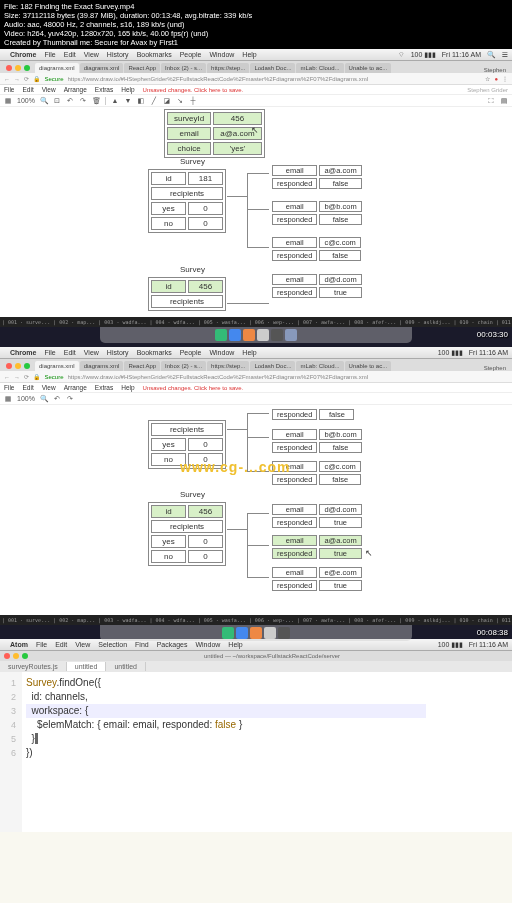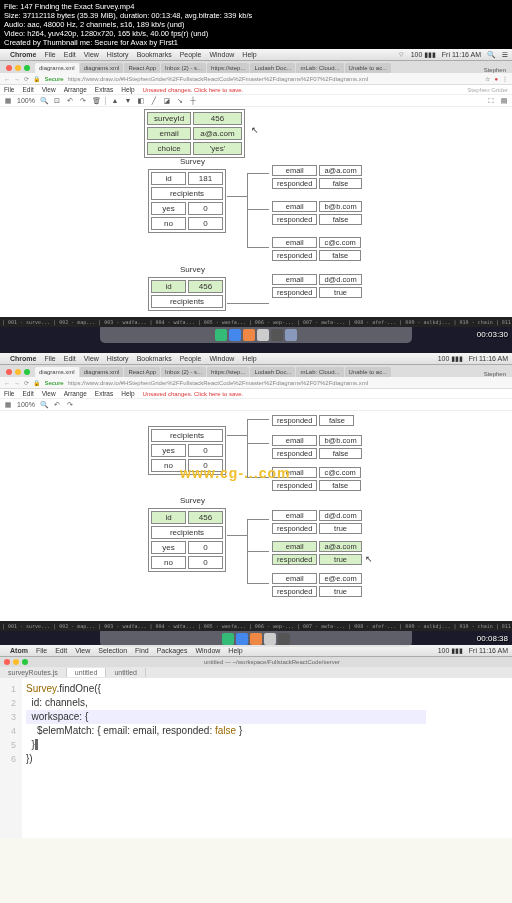--- a/index.html
+++ b/index.html
@@ -46,22 +46,22 @@
 .code .line-hl{background:#eef}.num{color:#986801}.ident{color:#986801}
 .bottom-area{background:#f9f8f0;height:160px}
 .dock{height:16px;background:rgba(200,200,200,.4);display:flex;align-items:center;justify-content:center;gap:2px;margin:0 100px;border-radius:0 0 5px 5px}
 .dock-icon{width:12px;height:12px;border-radius:2px;background:#69b}
 .sep-line{background:#222;height:10px;display:flex;align-items:center;font-size:5px;color:#999;gap:2px;padding:0 2px;overflow:hidden}
 .sep-line span{white-space:nowrap;font-family:monospace}
 </style>
 </head>
 <body>
 
-<div class="mpv-info"><span>File: 147 Finding the Exact Survey.mp4</span>
-<span>Size: 37112118 bytes (35.39 MiB), duration: 00:13:48, avg.bitrate: 339 kb/s</span>
+<div class="mpv-info"><span>File: 182 Finding the Exact Survey.mp4</span>
+<span>Size: 37112118 bytes (39.87 MiB), duration: 00:13:48, avg.bitrate: 339 kb/s</span>
 <span>Audio: aac, 48000 Hz, 2 channels, s16, 189 kb/s (und)</span>
 <span>Video: h264, yuv420p, 1280x720, 165 kb/s, 40.00 fps(r) (und)</span>
 <span>Created by Thumbnail me: Secure for Avax by First1</span></div>
 
 <div class="mac-bar">
   <span class="apple"></span>
   <span class="menu" style="font-weight:bold">Chrome</span>
   <span class="menu">File</span>
   <span class="menu">Edit</span>
   <span class="menu">View</span>
@@ -151,21 +151,21 @@
   <span class="tb-icon">╱</span>
   <span class="tb-icon">◪</span>
   <span class="tb-icon">↘</span>
   <span class="tb-icon">┼</span>
   <span style="flex:1"></span>
   <span class="tb-icon">⛶</span>
   <span class="tb-icon">▤</span>
 </div>
 
 <div class="canvas" style="height:210px">
-  <table class="tbl hl" style="left:144px;top:2px">
+  <table class="tbl hl" style="left:164px;top:2px">
     <tbody>
         <tr>
           <td>surveyId</td>
           <td>456</td>
         </tr>
     <tr>
           <td>email</td>
           <td>a@a.com</td>
         </tr>
     <tr>
@@ -262,21 +262,21 @@
         </tr>
       </tbody>
     </table>
   <div class="conn" style="left:227px;top:196px;width:42px"></div>
 </div>
 
 <div class="sep-line">
     <span>| 001 · surve... | 002 · map... | 003 · wadfa... | 004 · wdfa... | 005 · wasfa... | 006 · wep-... | 007 · awfa-... | 008 · afef-... | 009 · aslkdj... | 010 · chain | 011 · mergei... | 012 · query |</span>
   </div>
 
-<div style="background:#1a1a2a;height:26px;position:relative">
+<div style="background:#1a1a2a;height:20px;position:relative">
   <div class="dock">
     <div class="dock-icon" style="background:#3b7"></div>
     <div class="dock-icon" style="background:#48e"></div>
     <div class="dock-icon" style="background:#e84"></div>
     <div class="dock-icon" style="background:#ccc"></div>
     <div class="dock-icon" style="background:#555"></div>
     <div class="dock-icon" style="background:#89b"></div>
   </div>
   <span class="timer" style="top:3px">00:03:30</span>
 </div>

